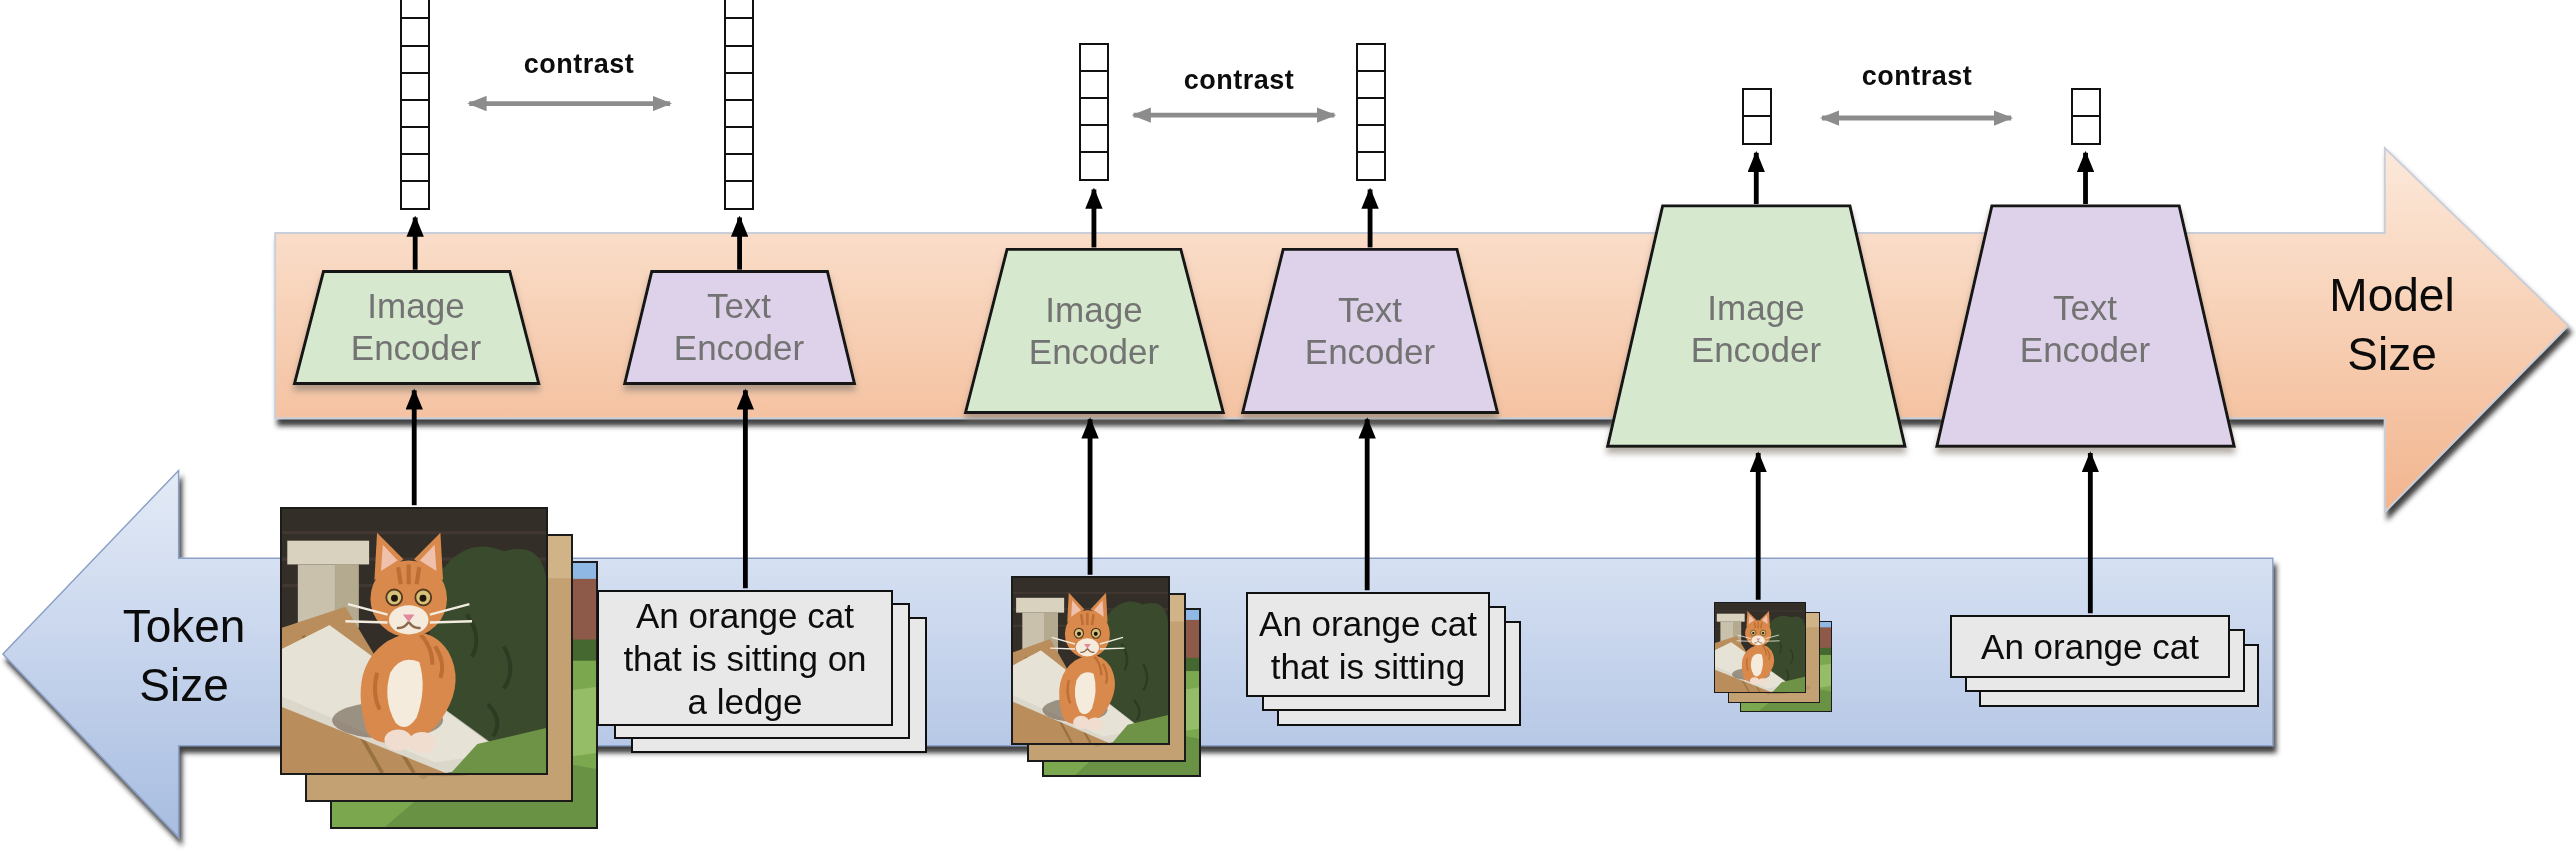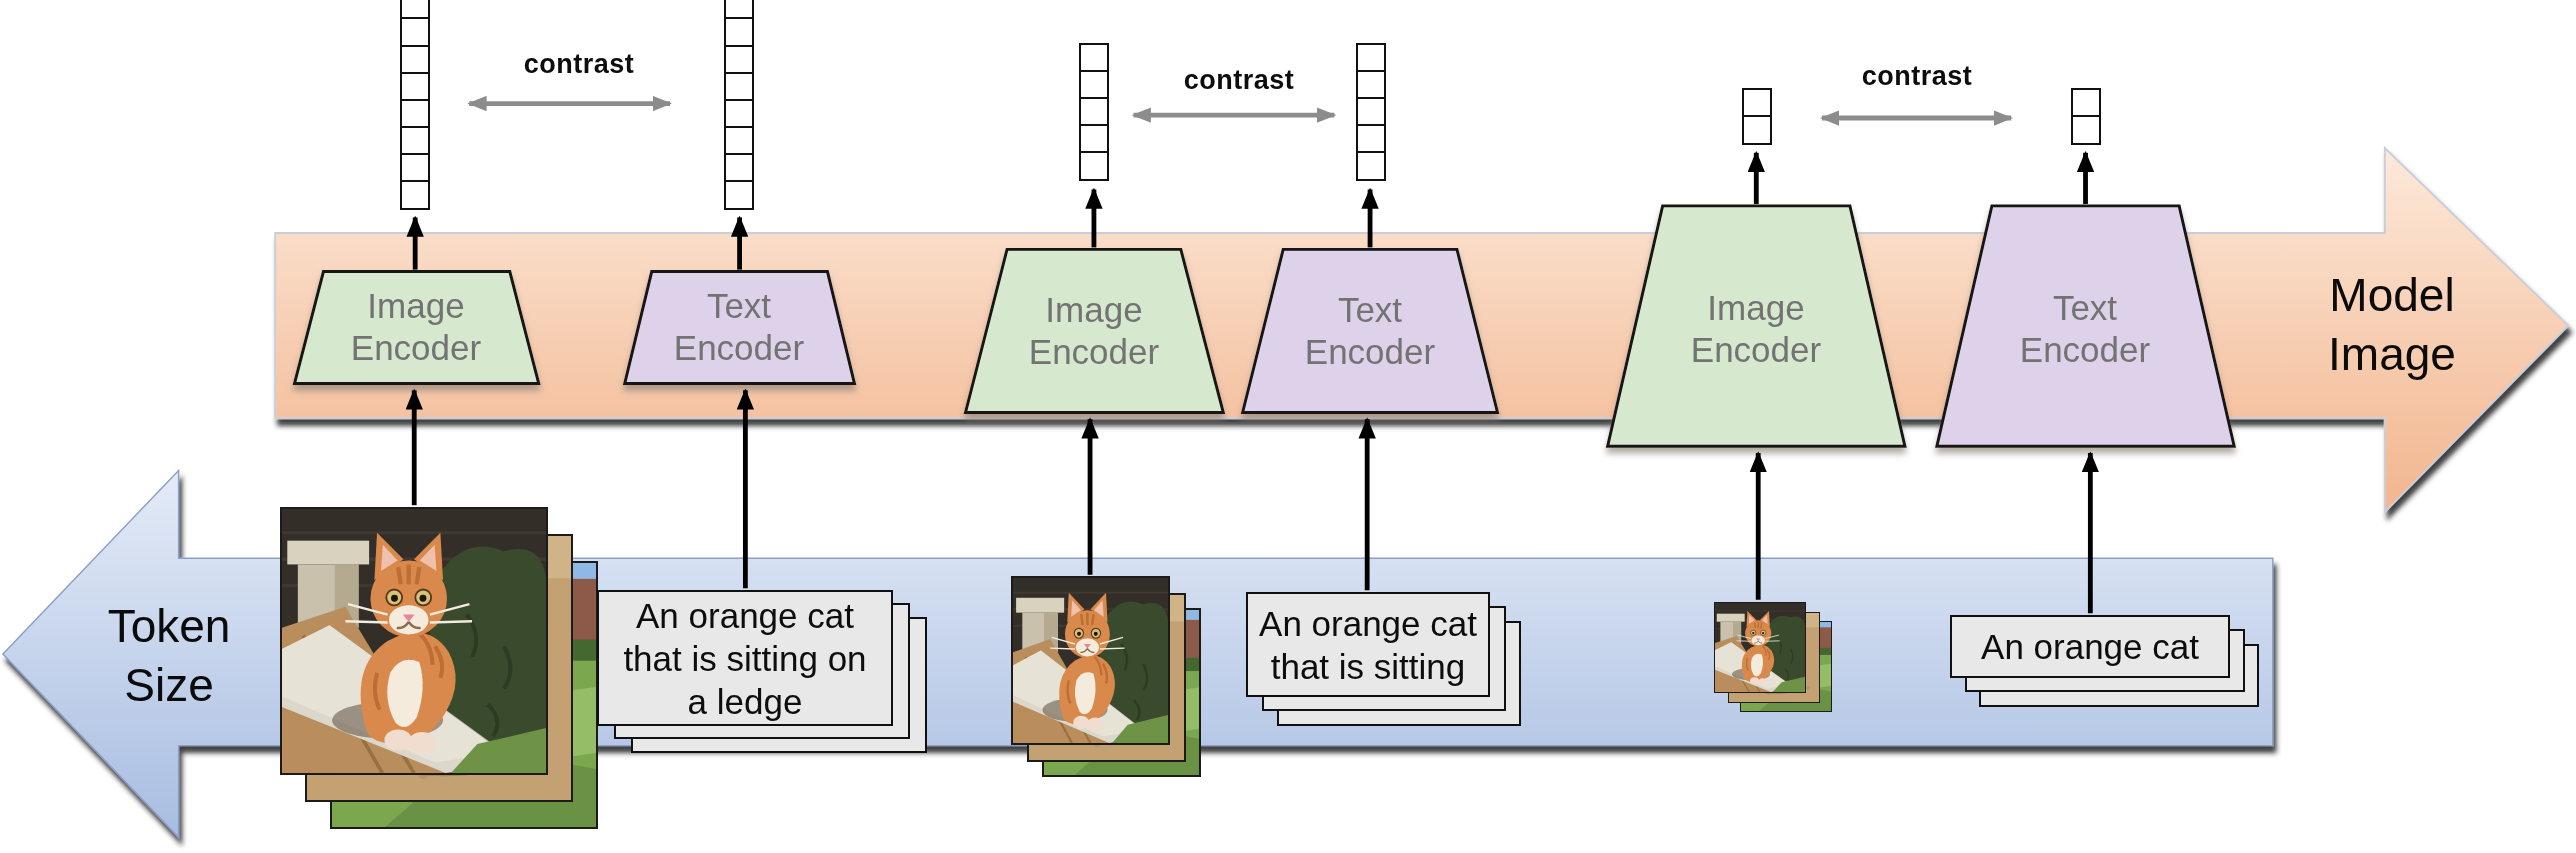--- a/index.html
+++ b/index.html
@@ -276,18 +276,18 @@
   <div class="token-col" style="left:2071px;top:88px">
       <div class="cell"></div>
       <div class="cell"></div>
     </div>
 
   <div class="contrast-label" style="left:434px;top:49px">contrast</div>
   <div class="contrast-label" style="left:1094px;top:65px">contrast</div>
   <div class="contrast-label" style="left:1772px;top:61px">contrast</div>
 
   <div class="axis-label" style="left:2276px;top:266px">Model
-Image</div>
-  <div class="axis-label" style="left:53px;top:597px">Token
 Size</div>
+  <div class="axis-label" style="left:68px;top:597px">Token
+Size</div>
 
 </div>
 
 
 </body></html>

